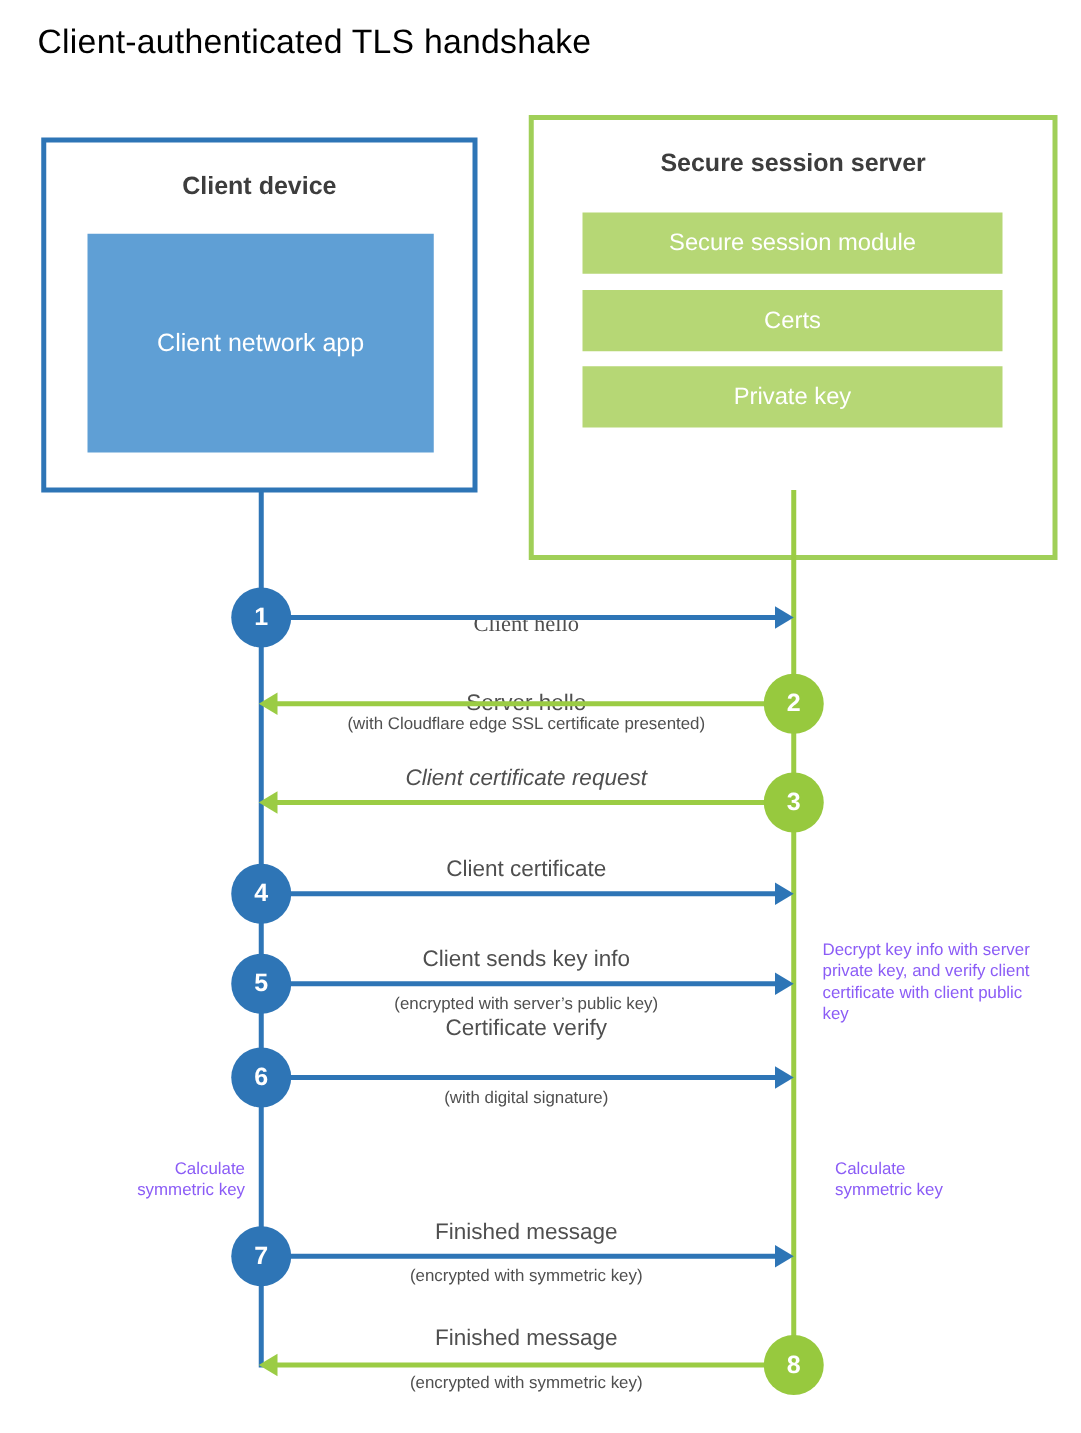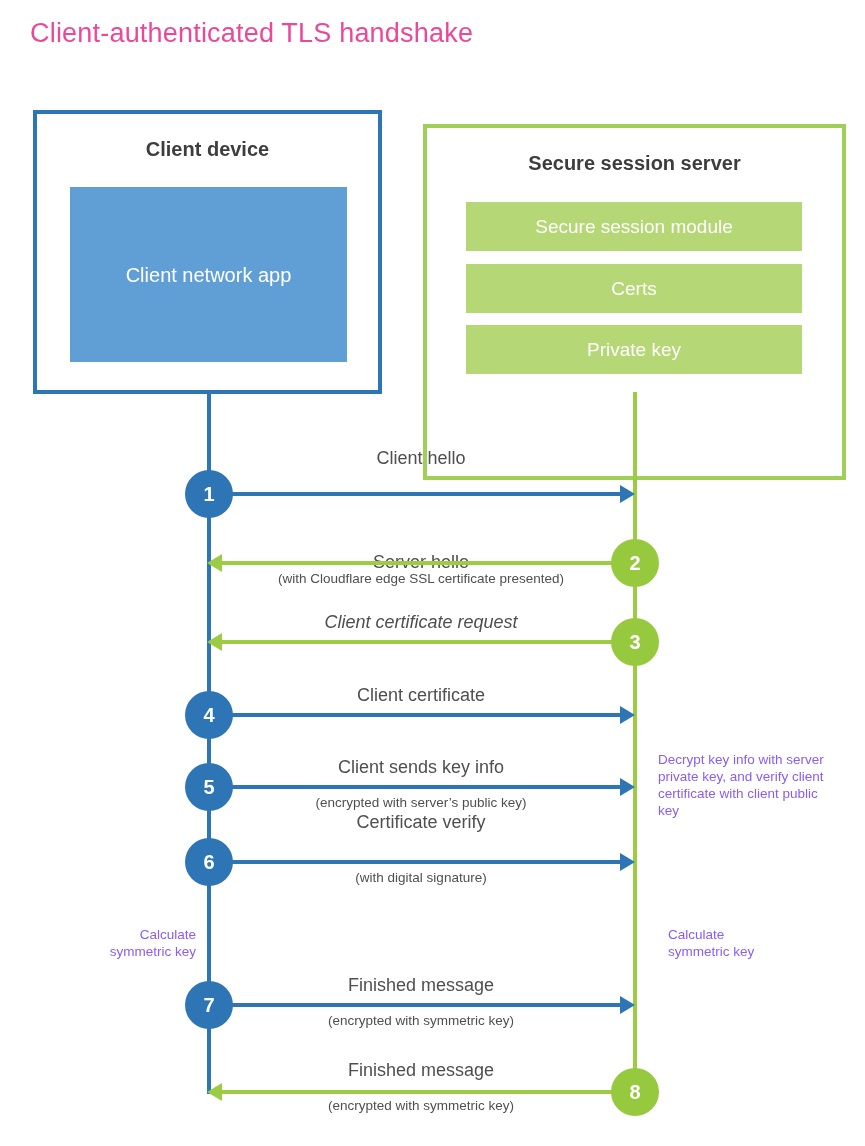--- a/index.html
+++ b/index.html
@@ -1,29 +1,29 @@
 <!DOCTYPE html>
 <html><head>
 <meta charset="utf-8">
 <style>
   * { margin:0; padding:0; box-sizing:border-box; }
   body { font-family:"Liberation Sans","DejaVu Sans",sans-serif; background:#ffffff; }
   .canvas { position:relative; width:865px; height:1146px; background:#ffffff; overflow:hidden; }
 
   .page-title {
     position:absolute; left:30px; top:18px;
-    font-size:27px; font-weight:300; color:#ec4899; letter-spacing:0.2px;
+    font-size:27px; font-weight:300; color:#000000; letter-spacing:0.2px;
   }
 
   
   .device-box {
     position:absolute; border-style:solid; border-width:4px; background:#ffffff;padding-left:24px;
   }
   .client-box { left:33px; top:110px; width:349px; height:284px; border-color:#2e75b6; }
-  .server-box { left:423px; top:124px; width:423px; height:356px; border-color:#a0cf58; }
+  .server-box { left:423px; top:92px; width:423px; height:356px; border-color:#a0cf58; }
   .device-title {
     position:absolute; left:0; right:0; top:24px; text-align:center;
     font-size:20px; font-weight:700; color:#3d3d3d;
   }
   .app-box {
     position:absolute; left:33px; top:73px; width:277px; height:175px;
     background:#5f9fd5; display:flex; align-items:center; justify-content:center;
   }
   .app-box span { color:#ffffff; font-size:20px; text-align:center; max-width:175px; line-height:26px; }
   .server-bar {
@@ -88,21 +88,21 @@
     <div class="device-title">Secure session server</div>
     <div class="server-bar bar-1">Certs</div>
     <div class="server-bar bar-0">Secure session module</div>
     <div class="server-bar bar-2">Private key</div>
   </div>
 
   <div class="lifeline blue"></div>
   <div class="lifeline green"></div>
 
   <div>
-    <div class="step-label" style="top:448px;">Client hello</div>
+    <div class="step-label" style="top:489px;font-family:Liberation Serif, serif;">Client hello</div>
     <div class="arrow-line blue" style="top:492px;"></div>
     <div class="arrow-head right" style="top:485px;"></div>
     <div class="step-circle blue" style="left:185px; top:470px;">1</div>
   </div>
 
   <div>
     <div class="step-label" style="top:552px;">Server hello</div>
     <div class="arrow-line green" style="top:561px;"></div>
     <div class="arrow-head left" style="top:554px;"></div>
     <div class="step-sub" style="top:571px;">(with Cloudflare edge SSL certificate presented)</div>

